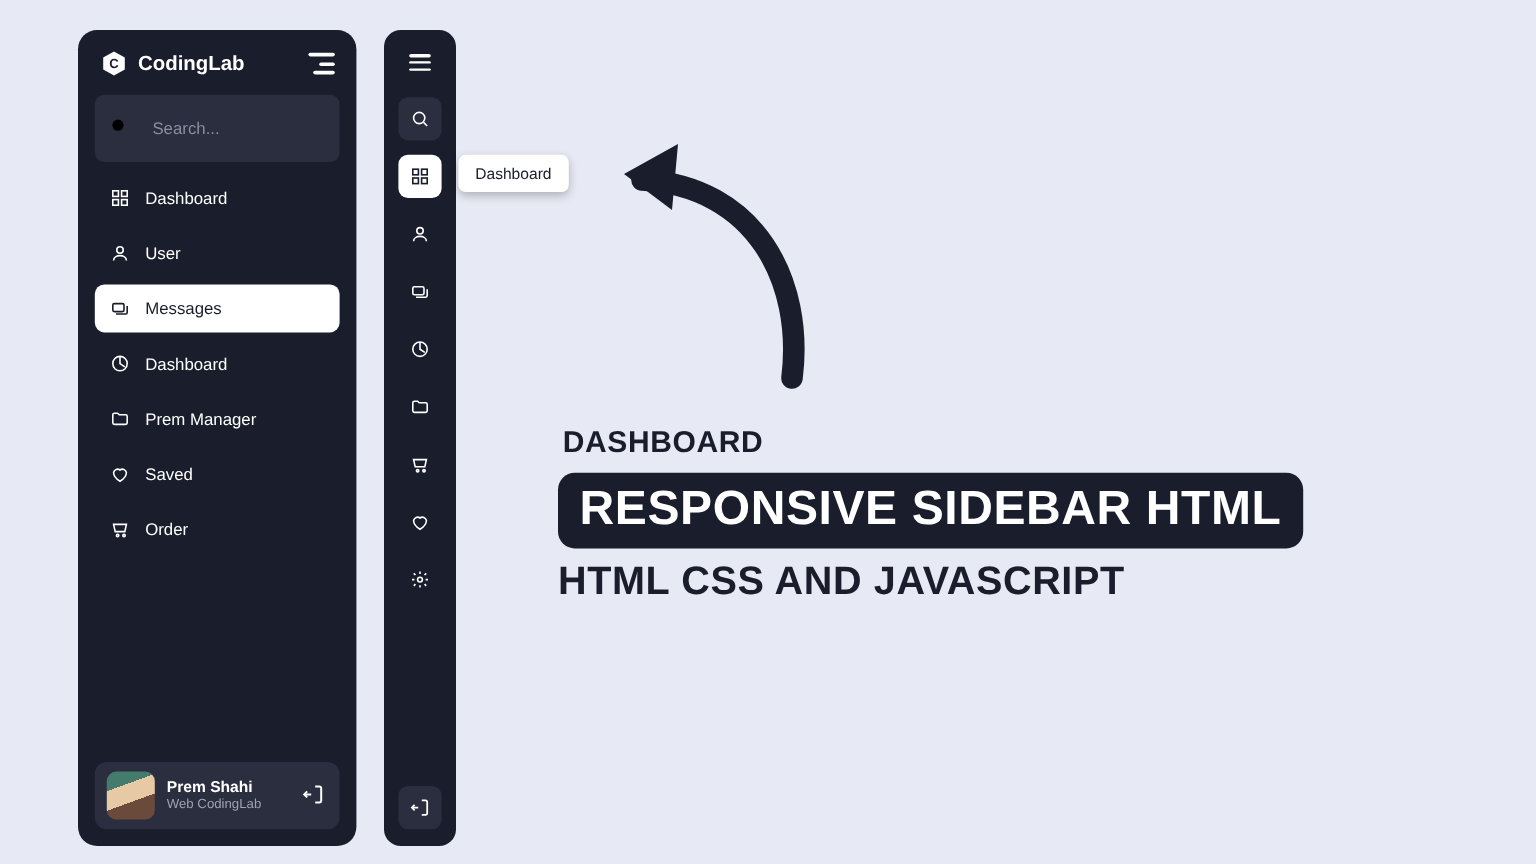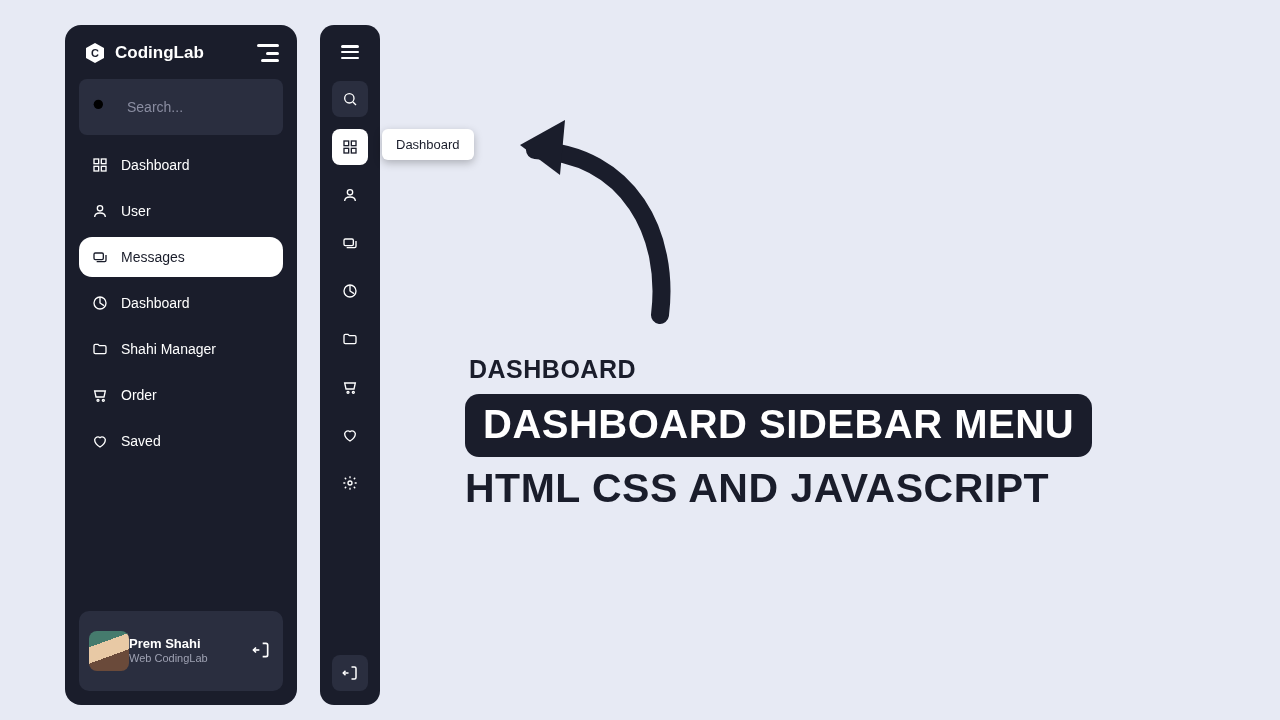--- a/index.html
+++ b/index.html
@@ -13,25 +13,25 @@
   .toggle-btn{width:22px;height:18px;cursor:pointer;display:flex;flex-direction:column;justify-content:space-between;}
   .toggle-btn span{height:3px;background:#fff;border-radius:2px;display:block;}
   .toggle-btn span:nth-child(1){width:100%;}
   .toggle-btn span:nth-child(2){width:60%;align-self:flex-end;}
   .toggle-btn span:nth-child(3){width:80%;align-self:flex-end;}
   .search{display:flex;align-items:center;gap:20px;background:#2A2E3F;border-radius:8px;height:56px;padding:0 12px;margin-bottom:10px;}
   .search input{background:transparent;border:none;outline:none;color:#cfd0d8;font-size:14px;width:100%;}
   .search input::placeholder{color:#8A8DA1;}
   .nav{list-style:none;display:flex;flex-direction:column;gap:6px;}
   .nav li{display:flex;align-items:center;gap:12px;height:40px;border-radius:8px;padding:0 12px;cursor:pointer;font-size:14px;}
-  .nav li.active{background:#fff;color:#1A1D2B;border-radius:13px;}
+  .nav li.active{background:#fff;color:#1A1D2B;}
   .nav li .ic{width:18px;height:18px;display:flex;align-items:center;justify-content:center;flex-shrink:0;}
   .nav svg{stroke:#fff;fill:none;stroke-width:2;}
   .nav li.active svg{stroke:#1A1D2B;}
-  .footer{margin-top:auto;display:flex;align-items:center;gap:0;background:#2A2E3F;border-radius:10px;padding:20px 10px;}
+  .footer{margin-top:auto;display:flex;align-items:center;gap:10px;background:#2A2E3F;border-radius:10px;padding:8px 10px;}
   .avatar{width:40px;height:40px;border-radius:8px;background:linear-gradient(160deg,#457b6d 30%,#e8c9a5 30%,#e8c9a5 60%,#6a4a3a 60%);}
   .user-meta{flex:1;line-height:1.15;}
   .user-name{font-size:13px;font-weight:600;}
   .user-role{font-size:11px;color:#9EA1B2;}
   .logout{width:22px;height:22px;}
   
   .mini{position:absolute;top:25px;left:320px;width:60px;height:680px;background:#1A1D2B;border-radius:14px;display:flex;flex-direction:column;align-items:center;padding:20px 0 14px 0;}
   .mini .ham{width:18px;height:14px;display:flex;flex-direction:column;justify-content:space-between;cursor:pointer;margin-bottom:22px;}
   .mini .ham span{height:2.5px;background:#fff;border-radius:2px;}
   .mini .mi{width:36px;height:36px;border-radius:8px;display:flex;align-items:center;justify-content:center;margin-bottom:12px;cursor:pointer;position:relative;}
@@ -39,21 +39,21 @@
   .mini .mi.active{background:#fff;}
   .mini .mi.active svg{stroke:#1A1D2B;}
   .mini svg{stroke:#fff;fill:none;stroke-width:2;}
   .mini .mi-footer{margin-top:auto;width:36px;height:36px;background:#2A2E3F;border-radius:8px;display:flex;align-items:center;justify-content:center;}
   .tooltip{position:absolute;left:50px;top:0px;background:#fff;color:#1A1D2B;font-size:13px;padding:8px 14px;border-radius:6px;box-shadow:0 3px 8px rgba(0,0,0,.25);white-space:nowrap;}
   
   .arrow{position:absolute;left:510px;top:95px;}
   .texts{position:absolute;left:465px;top:355px;}
   .kicker{font-weight:800;font-size:25px;letter-spacing:0.5px;color:#1A1D2B;margin:0 0 10px 4px;}
   .pill{display:inline-block;background:#1A1D2B;color:#fff;font-weight:800;font-size:40px;letter-spacing:0.5px;padding:8px 18px 10px 18px;border-radius:14px;margin-bottom:8px;}
-  .sub{font-weight:800;font-size:41px;color:#1A1D2B;letter-spacing:0.5px;}
+  .sub{font-weight:800;font-size:33px;color:#1A1D2B;letter-spacing:0.5px;}
 </style>
 </head>
 <body>
 
 <aside class="sidebar">
   <div class="sb-header">
     <span class="logo-hex">
       <svg width="24" height="24" viewBox="0 0 24 24">
           <path d="M12 2 L21 7 L21 17 L12 22 L3 17 L3 7 Z" fill="#fff"></path>
           <text x="12" y="16" text-anchor="middle" font-size="11" font-weight="900" fill="#1A1D2B" font-family="Arial">C</text>
@@ -115,39 +115,39 @@
           </svg>
         </span>
       <span>Dashboard</span>
     </li>
     <li>
       <span class="ic">
           <svg width="16" height="16" viewBox="0 0 24 24">
             <path d="M3 7a2 2 0 0 1 2-2h4l2 2h8a2 2 0 0 1 2 2v8a2 2 0 0 1-2 2H5a2 2 0 0 1-2-2z"></path>
           </svg>
         </span>
-      <span>Shahi Manager</span>
+      <span>Prem Manager</span>
+    </li>
+    <li>
+      <span class="ic">
+          <svg width="16" height="16" viewBox="0 0 24 24">
+            <path d="M12 21s-8-5-8-11a5 5 0 0 1 8-3 5 5 0 0 1 8 3c0 6-8 11-8 11z"></path>
+          </svg>
+        </span>
+      <span>Saved</span>
     </li>
     <li>
       <span class="ic">
           <svg width="16" height="16" viewBox="0 0 24 24">
             <path d="M4 6h16l-2 9H6z"></path>
             <circle cx="9" cy="20" r="1.5"></circle>
             <circle cx="17" cy="20" r="1.5"></circle>
           </svg>
         </span>
       <span>Order</span>
-    </li>
-    <li>
-      <span class="ic">
-          <svg width="16" height="16" viewBox="0 0 24 24">
-            <path d="M12 21s-8-5-8-11a5 5 0 0 1 8-3 5 5 0 0 1 8 3c0 6-8 11-8 11z"></path>
-          </svg>
-        </span>
-      <span>Saved</span>
     </li>
   </ul>
 
   <div class="footer">
     <div class="avatar"></div>
     <div class="user-meta">
       <div class="user-name">Prem Shahi</div>
       <div class="user-role">Web CodingLab</div>
     </div>
     <span class="logout">
@@ -233,15 +233,15 @@
 
 <div class="arrow">
   <svg width="180" height="230" viewBox="0 0 180 230">
     <path d="M150 220 C 160 140, 120 60, 25 55" stroke="#1A1D2B" stroke-width="18" fill="none" stroke-linecap="round"></path>
     <path d="M10 50 L55 25 L50 80 Z" fill="#1A1D2B"></path>
   </svg>
 </div>
 
 <div class="texts">
   <div class="kicker">DASHBOARD</div>
-  <div class="pill">DASHBOARD SIDEBAR MENU</div>
+  <div class="pill">RESPONSIVE SIDEBAR HTML</div>
   <div class="sub">HTML CSS AND JAVASCRIPT</div>
 </div>
 
 </body></html>

